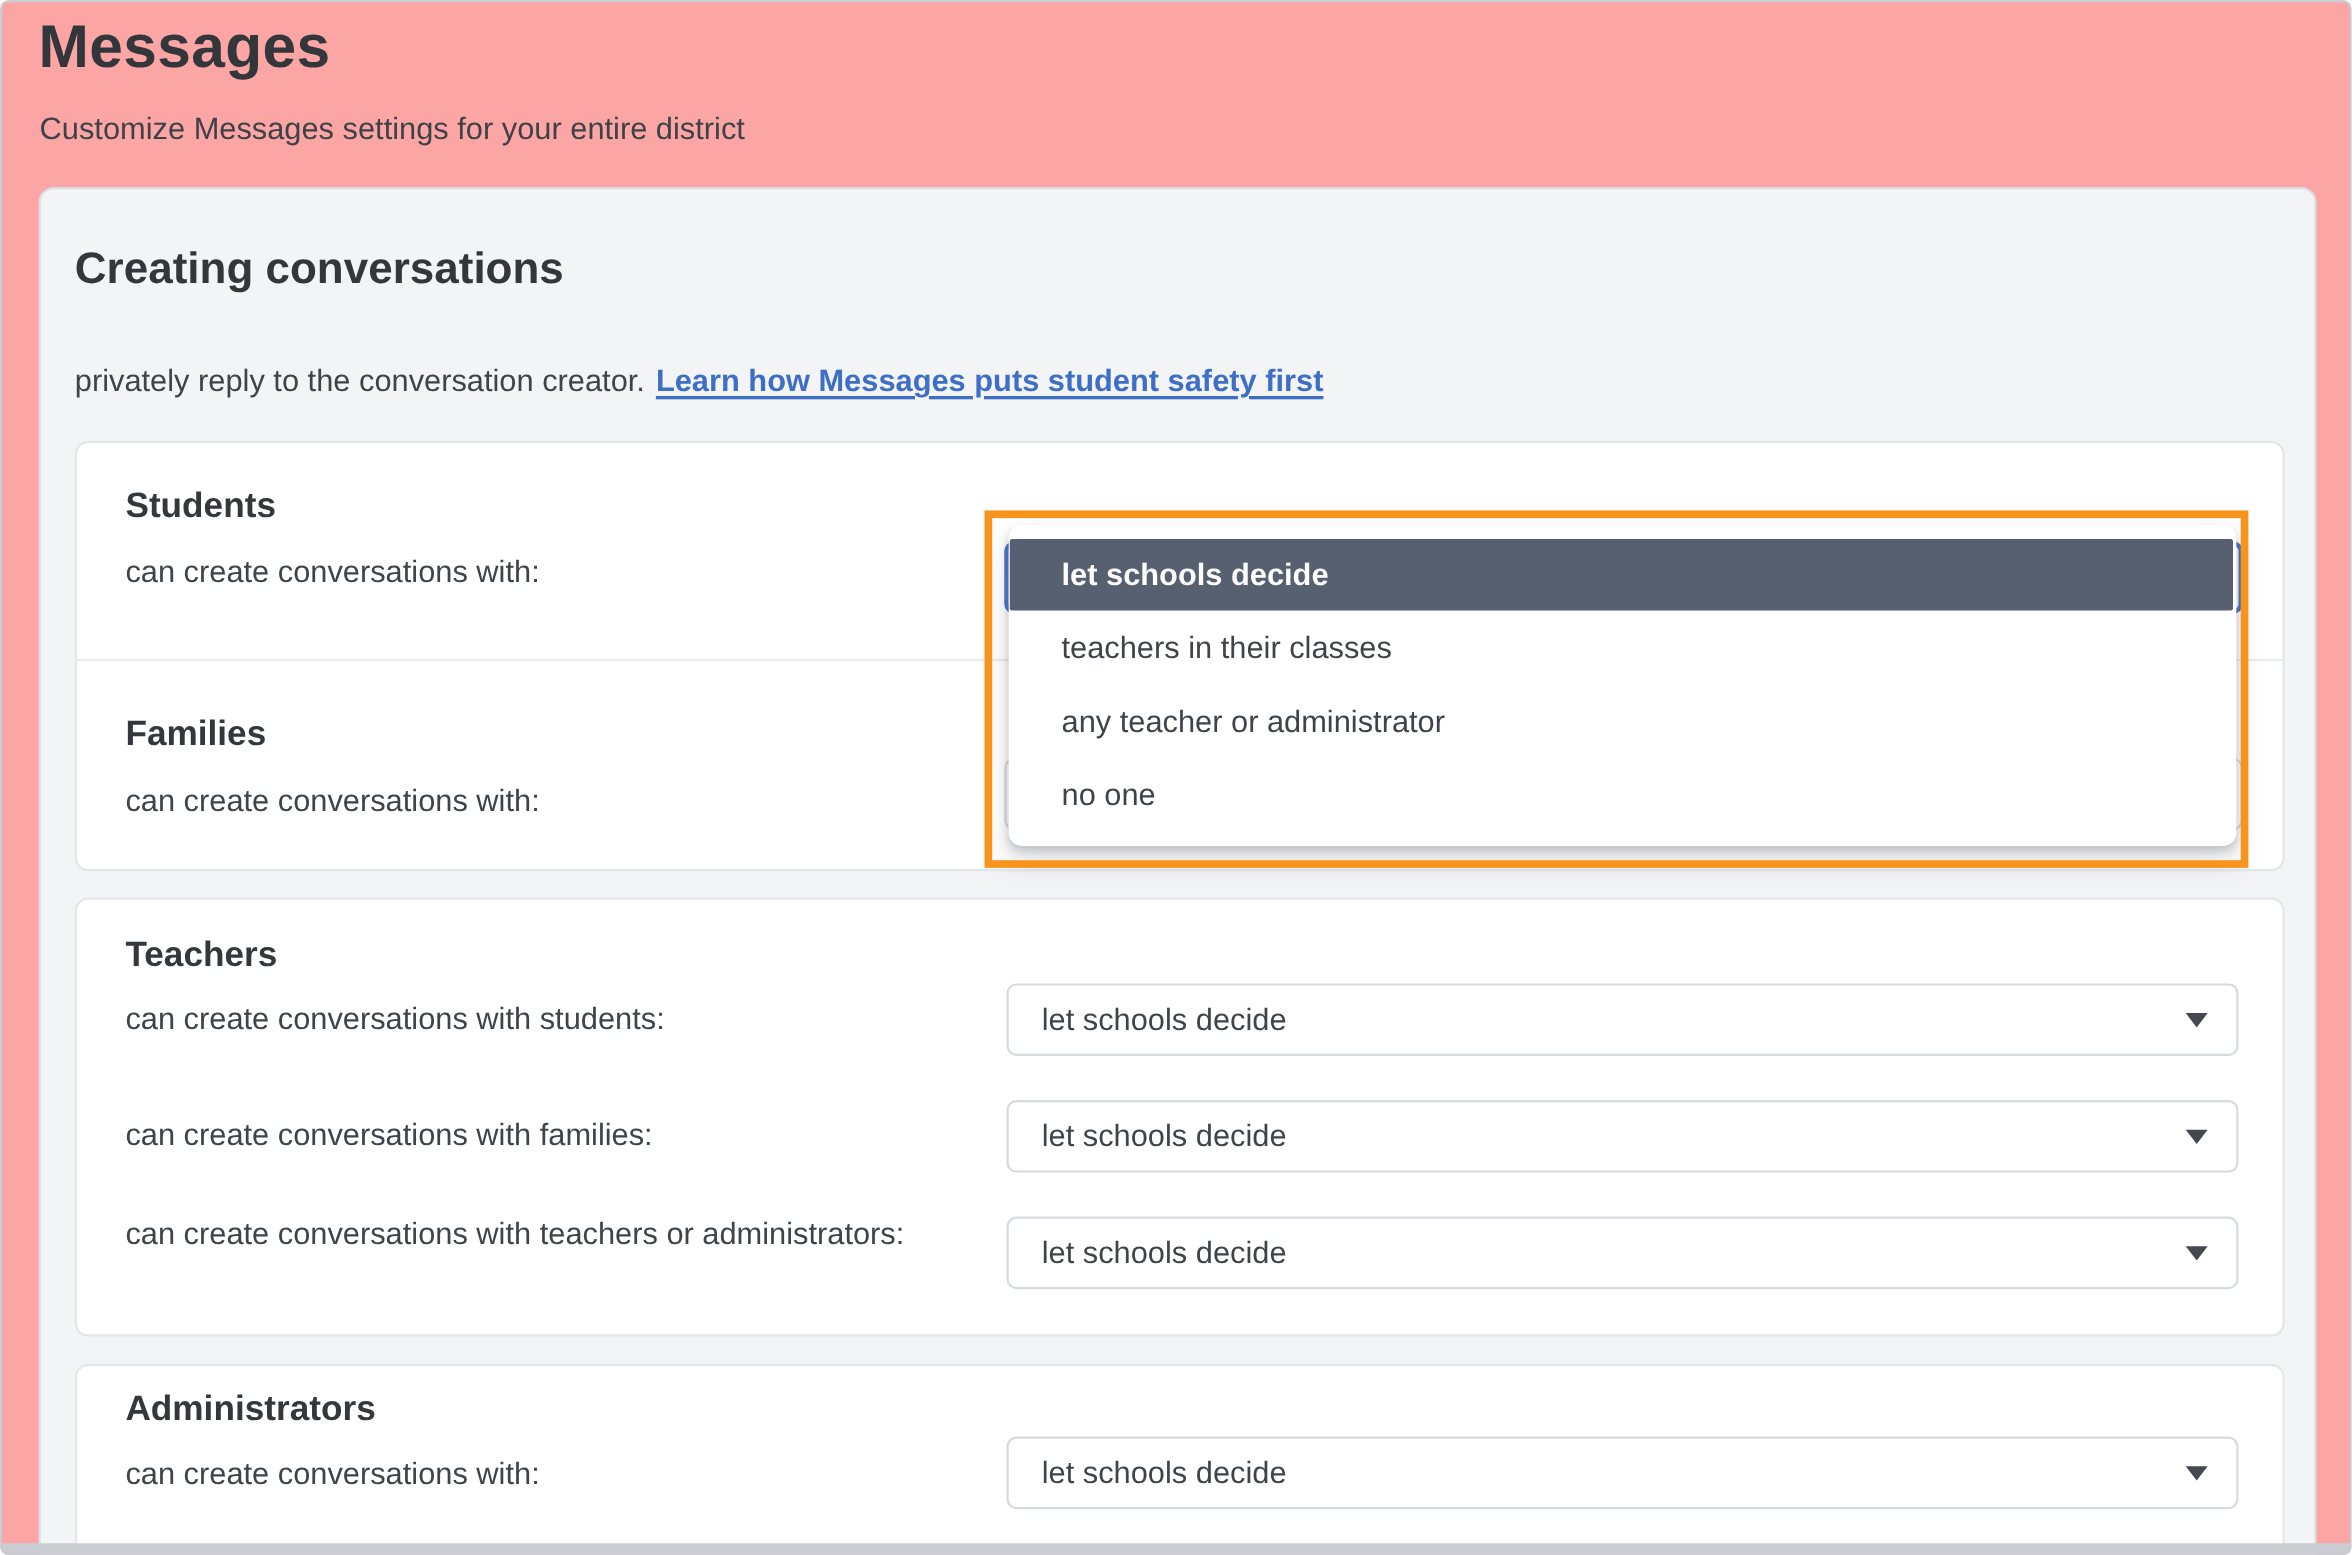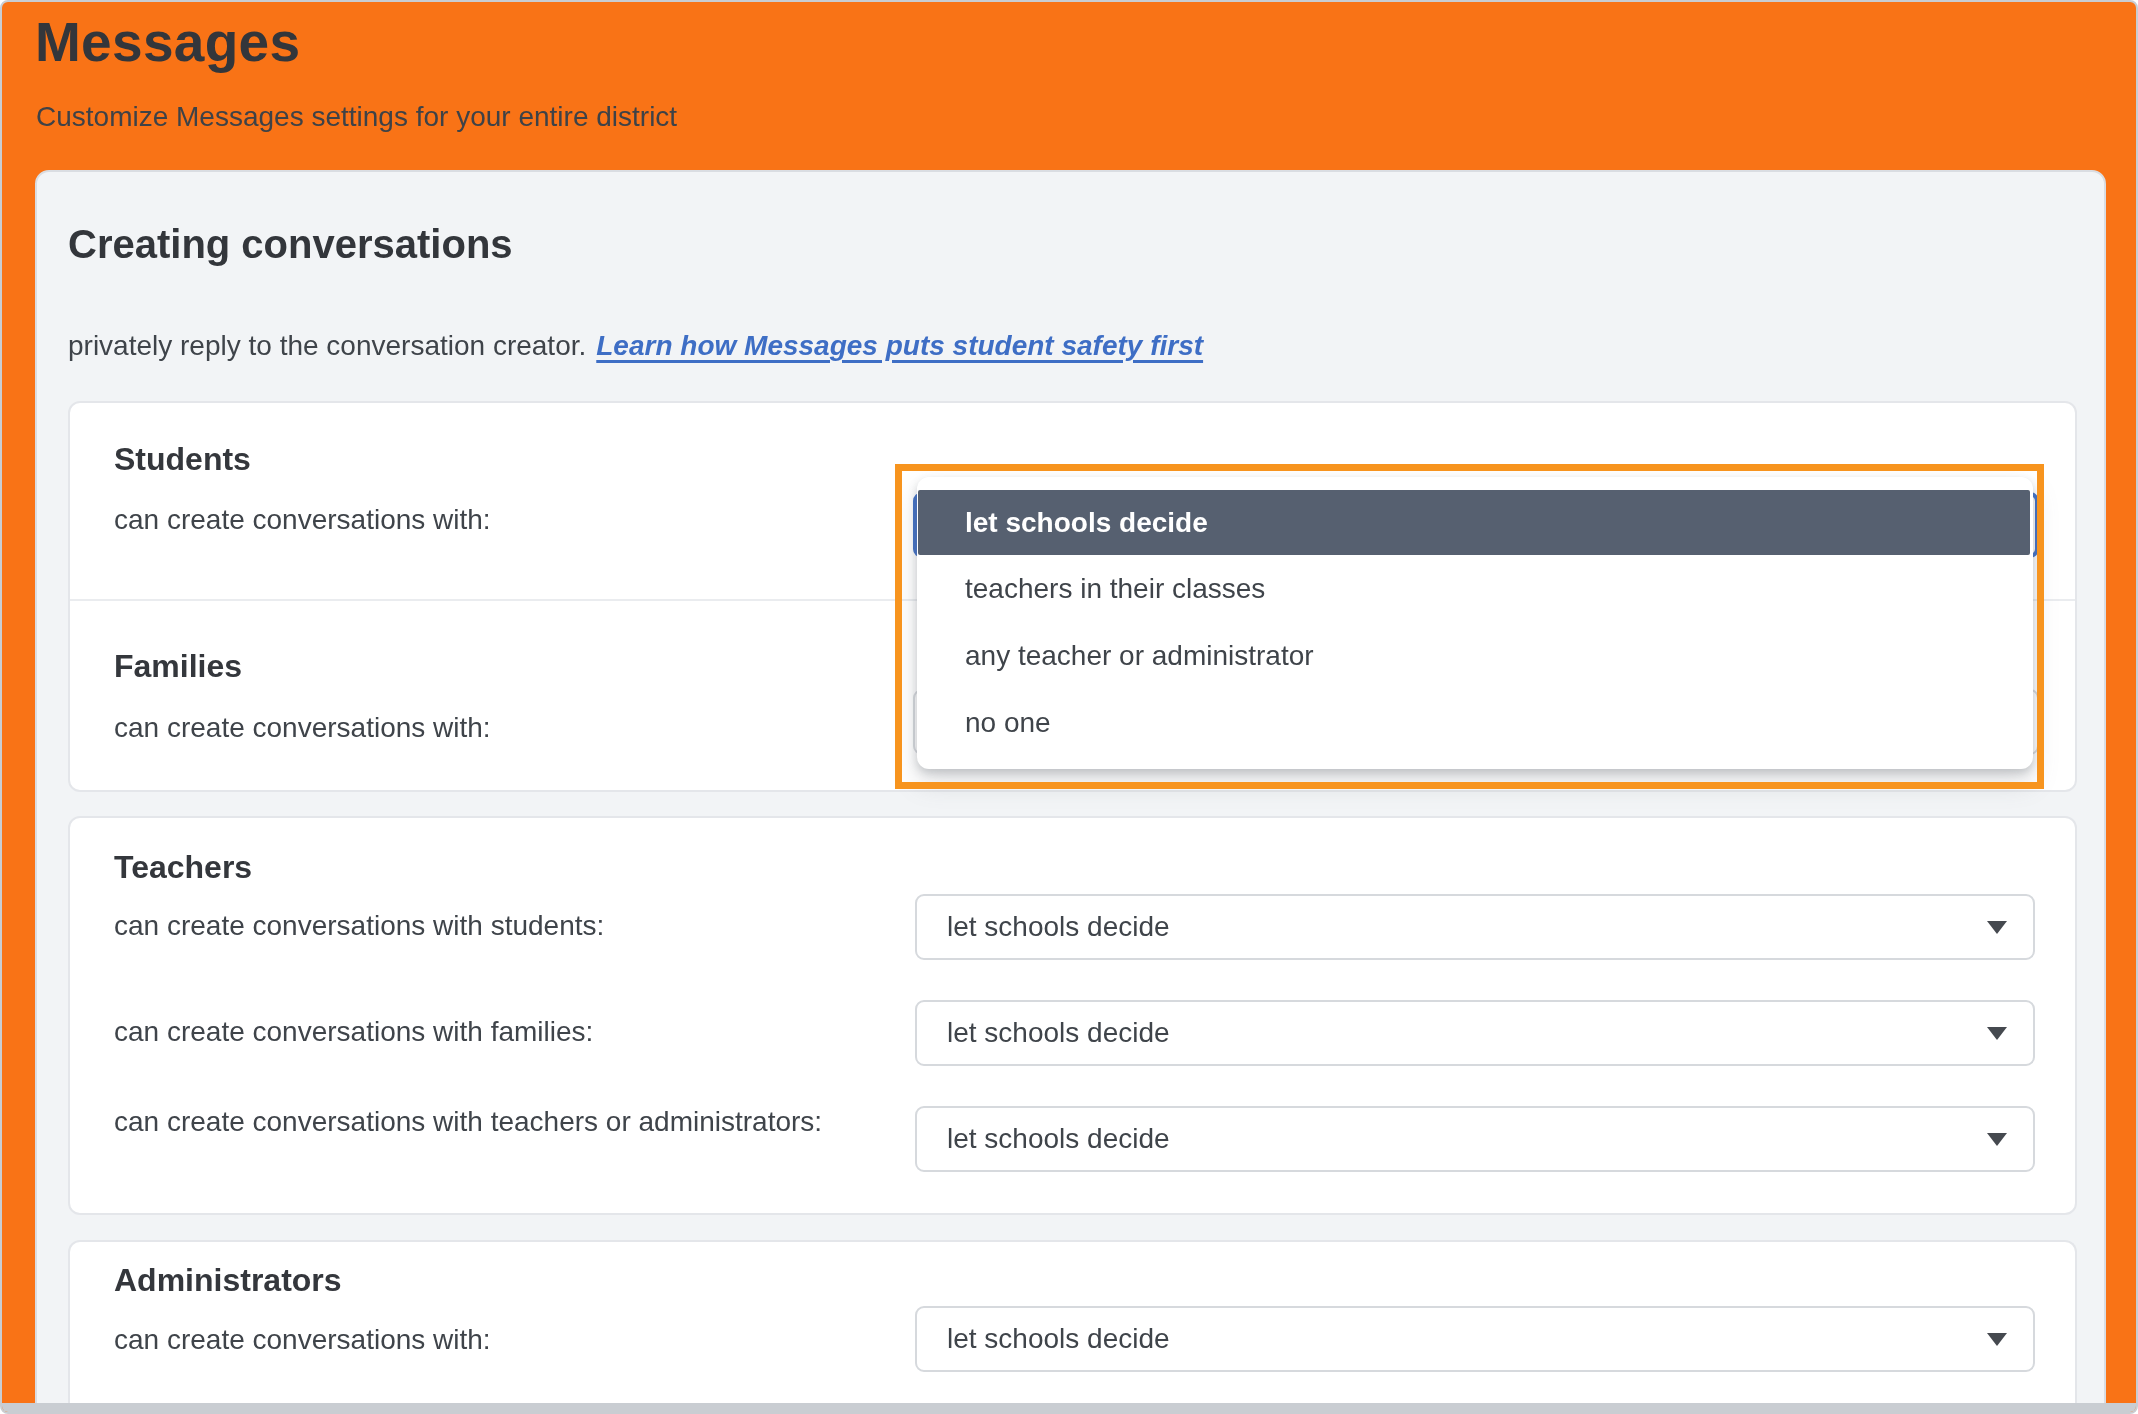--- a/index.html
+++ b/index.html
@@ -1,20 +1,20 @@
 <!DOCTYPE html>
 <html><head>
 <meta charset="utf-8">
 <style>
   html,body{margin:0;padding:0;background:#ffffff;}
   *{box-sizing:border-box;}
   #stage{
     position:relative;
     width:2138px;height:1414px;
-    background:#f97316;
+    background:#fca5a5;
     border:2px solid #C9CDD2;
     border-radius:8px;
     overflow:hidden;
     font-family:"Liberation Sans","DejaVu Sans",sans-serif;
     color:#3F444A;
   }
   .abs{position:absolute;}
 
   
   .page-title{left:33px;top:8px;font-size:55px;font-weight:700;color:#33363B;letter-spacing:.3px;}
@@ -23,21 +23,21 @@
   
   .outer-card{
     left:33px;top:168px;width:2071px;height:1262px;
     background:#F2F4F6;border:2px solid #DADDE2;border-radius:14px;
   }
   .section-heading{left:31px;top:50px;font-size:40px;font-weight:700;color:#33363B;text-align:center;}
   .section-desc{left:31px;top:103px;font-size:28px;line-height:47px;color:#3F444A;}
   .safety-link{
     color:#3E6EC5;font-weight:700;text-decoration:underline;
     text-decoration-thickness:2.5px;text-underline-offset:5px;
-    margin-left:10px;cursor:pointer;font-style:italic;
+    margin-left:10px;cursor:pointer;
   }
 
   
   .card{
     position:absolute;left:31px;width:2009px;
     background:#ffffff;border:2px solid #E4E6EA;border-radius:12px;
   }
   .card-1{top:229px;height:391px;}
   .card-2{top:644px;height:399px;}
   .card-3{top:1068px;height:168px;border-bottom:none;border-radius:12px 12px 0 0;padding-left:23px;}

